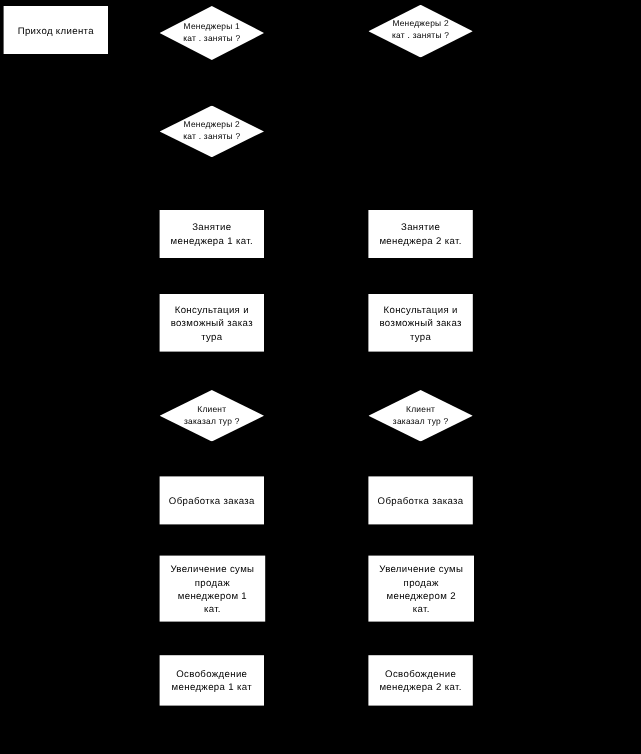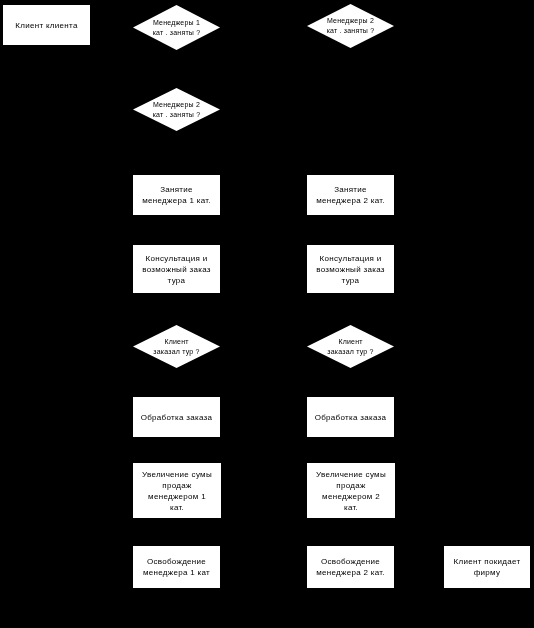--- a/index.html
+++ b/index.html
@@ -72,21 +72,21 @@
     letter-spacing: 0.2px;
     white-space: pre-line;
     color: #000000;
   }
 </style>
 </head>
 <body>
 
 <div id="canvas">
     <div class="node rect" style="left: 3px; top: 5px; width: 87px; height: 40px;">
-      <span class="node-label" style="font-size: 8px;">Клиент клиента</span>
+      <span class="node-label" style="font-size: 8px;">Приход клиента</span>
     </div>
     <div class="node diamond" style="left: 133px; top: 5px; width: 87px; height: 45px;">
       <div class="diamond-shape"></div>
       <span class="node-label" style="font-size: 7px;">Менеджеры  1
 кат . заняты ?</span>
     </div>
     <div class="node diamond" style="left: 307px; top: 4px; width: 87px; height: 44px;">
       <div class="diamond-shape"></div>
       <span class="node-label" style="font-size: 7px;">Менеджеры  2
 кат . заняты ?</span>
@@ -143,17 +143,13 @@
 кат.</span>
     </div>
     <div class="node rect" style="left: 133px; top: 546px; width: 87px; height: 42px;">
       <span class="node-label" style="font-size: 8px;">Освобождение
 менеджера 1 кат</span>
     </div>
     <div class="node rect" style="left: 307px; top: 546px; width: 87px; height: 42px;">
       <span class="node-label" style="font-size: 8px;">Освобождение
 менеджера 2 кат.</span>
     </div>
-    <div class="node rect" style="left: 444px; top: 546px; width: 86px; height: 42px;">
-      <span class="node-label" style="font-size: 8px;">Клиент покидает
-фирму</span>
-    </div>
   </div>
 
 </body></html>

